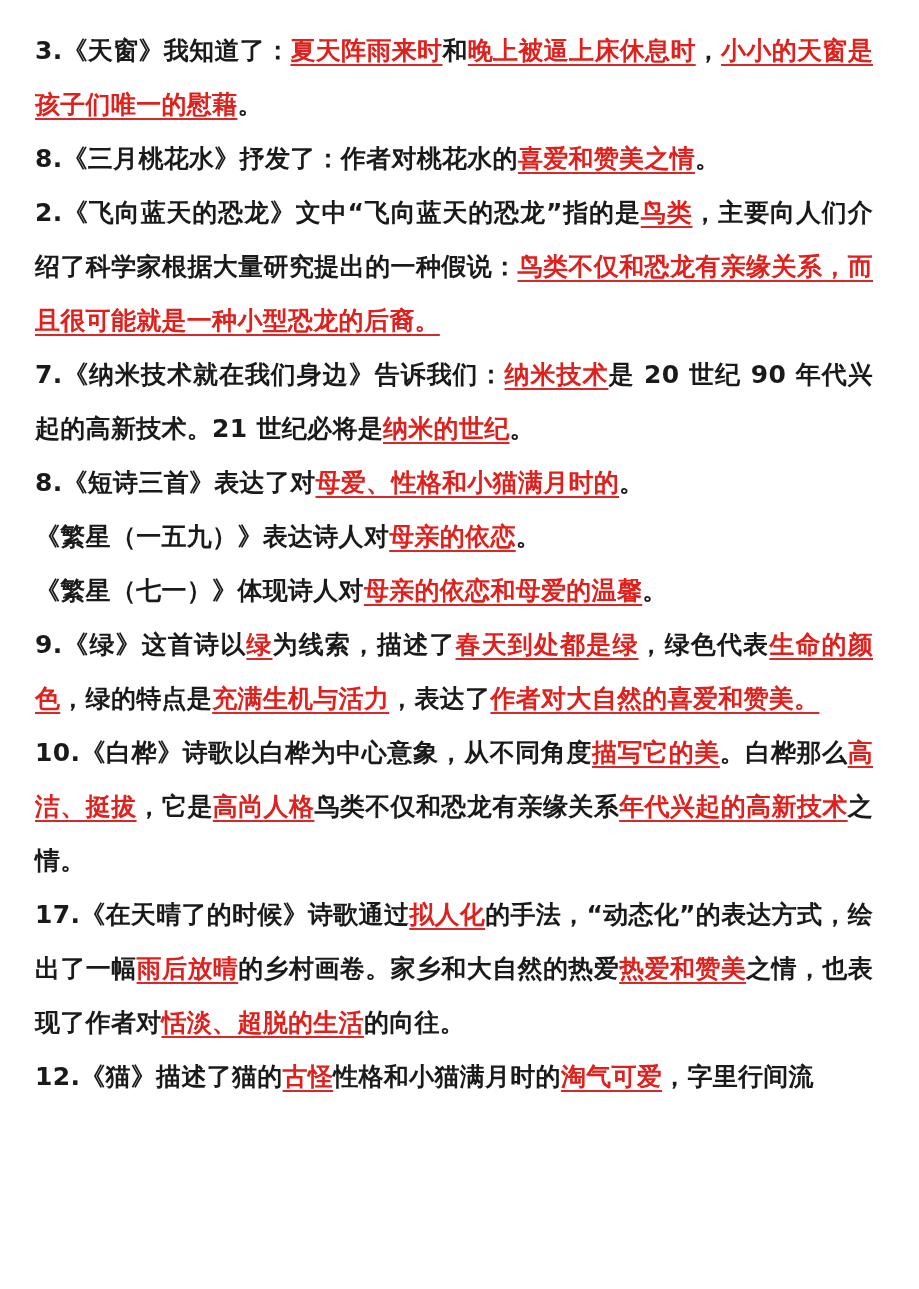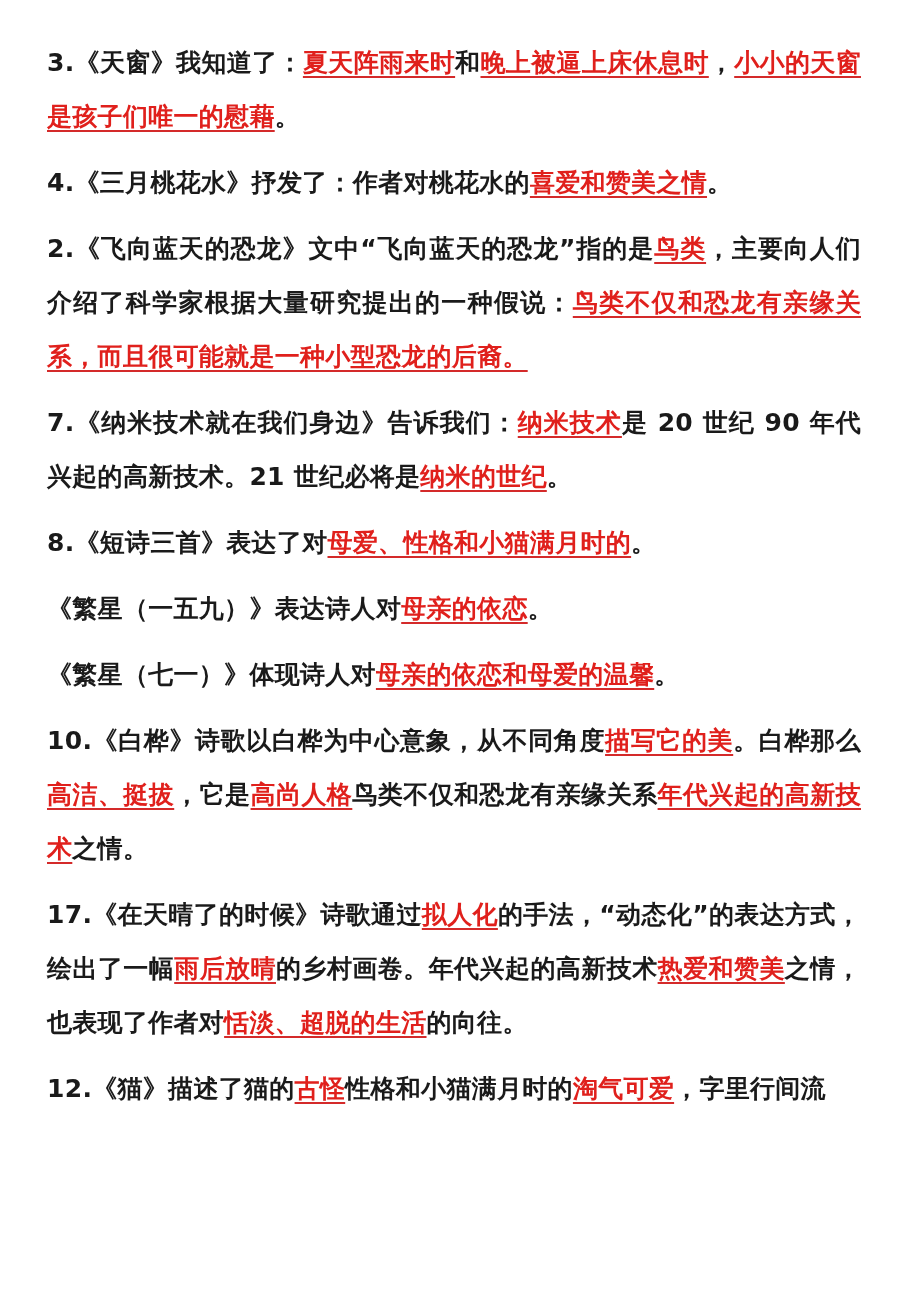--- a/index.html
+++ b/index.html
@@ -3,31 +3,32 @@
 <meta charset="utf-8">
 <style>
   html, body { margin: 0; padding: 0; background: #ffffff; }
   body { width: 919px; height: 1289px; overflow: hidden; position: relative; }
   .doc {
     position: absolute; left: 35px; top: 24px; width: 838px;
     font-family: "DejaVu Sans", "Liberation Sans", sans-serif;
     font-size: 25px; font-weight: bold; color: #1a1a1a;
     line-height: 54px; letter-spacing: 0.3px;
   }
-  .para { margin: 12px; text-align: justify; text-align-last: left; }
+  .para { margin: 0; text-align: justify; text-align-last: left; }
   .hl { color: #e0201c; text-decoration: underline; text-decoration-color: #d42a2a; text-underline-offset: 5px; text-decoration-thickness: 2px; }
   .t { color: #1a1a1a; }
 </style>
 </head>
 <body>
 
 <div class="doc" id="doc">
     <p class="para"><span class="t">3.《天窗》我知道了：</span><span class="hl">夏天阵雨来时</span><span class="t">和</span><span class="hl">晚上被逼上床休息时</span><span class="t">，</span><span class="hl">小小的天窗是孩子们唯一的慰藉</span><span class="t">。</span></p>
-    <p class="para"><span class="t">4.《三月桃花水》抒发了：作者对桃花水的</span><span class="hl">喜爱和赞美之情</span><span class="t">。</span></p>
+    <p class="para"><span class="t">8.《三月桃花水》抒发了：作者对桃花水的</span><span class="hl">喜爱和赞美之情</span><span class="t">。</span></p>
     <p class="para"><span class="t">2.《飞向蓝天的恐龙》文中“飞向蓝天的恐龙”指的是</span><span class="hl">鸟类</span><span class="t">，主要向人们介绍了科学家根据大量研究提出的一种假说：</span><span class="hl">鸟类不仅和恐龙有亲缘关系，而且很可能就是一种小型恐龙的后裔。</span></p>
     <p class="para"><span class="t">7.《纳米技术就在我们身边》告诉我们：</span><span class="hl">纳米技术</span><span class="t">是 20 世纪 90 年代兴起的高新技术。21 世纪必将是</span><span class="hl">纳米的世纪</span><span class="t">。</span></p>
     <p class="para"><span class="t">8.《短诗三首》表达了对</span><span class="hl">母爱、性格和小猫满月时的</span><span class="t">。</span></p>
     <p class="para"><span class="t">《繁星（一五九）》表达诗人对</span><span class="hl">母亲的依恋</span><span class="t">。</span></p>
     <p class="para"><span class="t">《繁星（七一）》体现诗人对</span><span class="hl">母亲的依恋和母爱的温馨</span><span class="t">。</span></p>
+    <p class="para"><span class="t">9.《绿》这首诗以</span><span class="hl">绿</span><span class="t">为线索，描述了</span><span class="hl">春天到处都是绿</span><span class="t">，绿色代表</span><span class="hl">生命的颜色</span><span class="t">，绿的特点是</span><span class="hl">充满生机与活力</span><span class="t">，表达了</span><span class="hl">作者对大自然的喜爱和赞美。</span></p>
     <p class="para"><span class="t">10.《白桦》诗歌以白桦为中心意象，从不同角度</span><span class="hl">描写它的美</span><span class="t">。白桦那么</span><span class="hl">高洁、挺拔</span><span class="t">，它是</span><span class="hl">高尚人格</span><span class="t">鸟类不仅和恐龙有亲缘关系</span><span class="hl">年代兴起的高新技术</span><span class="t">之情。</span></p>
-    <p class="para"><span class="t">17.《在天晴了的时候》诗歌通过</span><span class="hl">拟人化</span><span class="t">的手法，“动态化”的表达方式，绘出了一幅</span><span class="hl">雨后放晴</span><span class="t">的乡村画卷。年代兴起的高新技术</span><span class="hl">热爱和赞美</span><span class="t">之情，也表现了作者对</span><span class="hl">恬淡、超脱的生活</span><span class="t">的向往。</span></p>
+    <p class="para"><span class="t">17.《在天晴了的时候》诗歌通过</span><span class="hl">拟人化</span><span class="t">的手法，“动态化”的表达方式，绘出了一幅</span><span class="hl">雨后放晴</span><span class="t">的乡村画卷。家乡和大自然的热爱</span><span class="hl">热爱和赞美</span><span class="t">之情，也表现了作者对</span><span class="hl">恬淡、超脱的生活</span><span class="t">的向往。</span></p>
     <p class="para"><span class="t">12.《猫》描述了猫的</span><span class="hl">古怪</span><span class="t">性格和小猫满月时的</span><span class="hl">淘气可爱</span><span class="t">，字里行间流</span></p>
   </div>
 
 </body></html>

